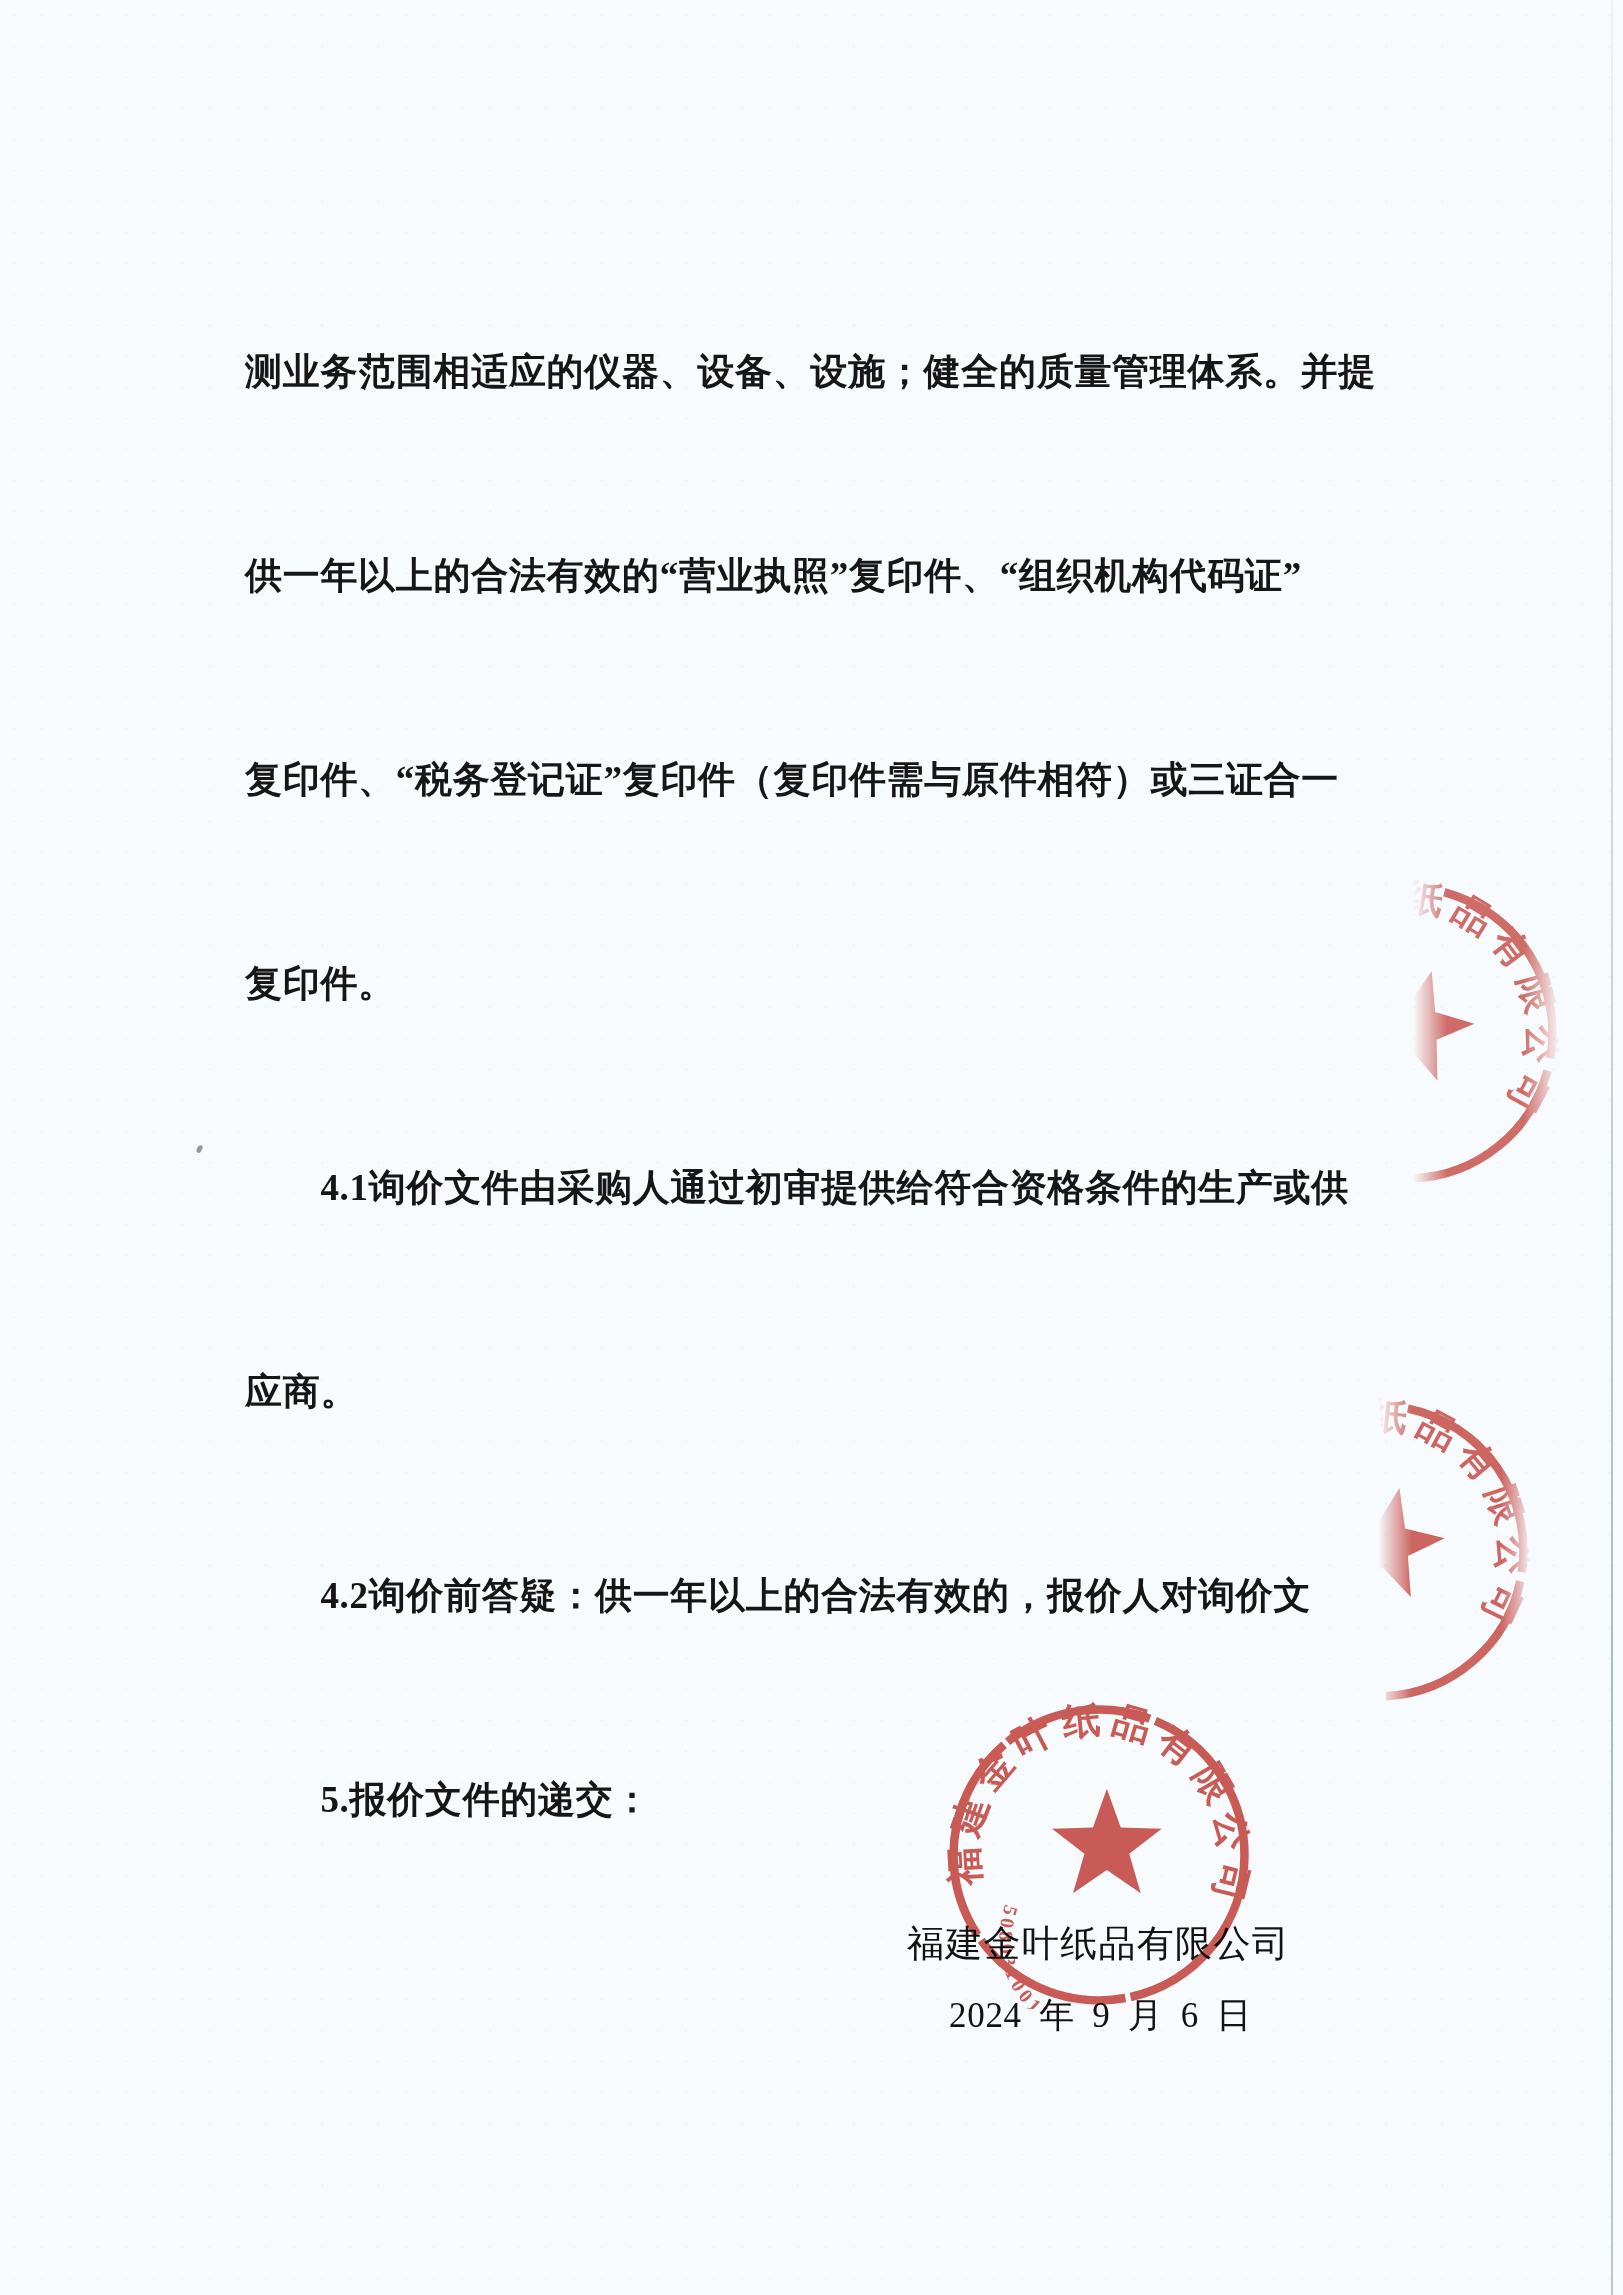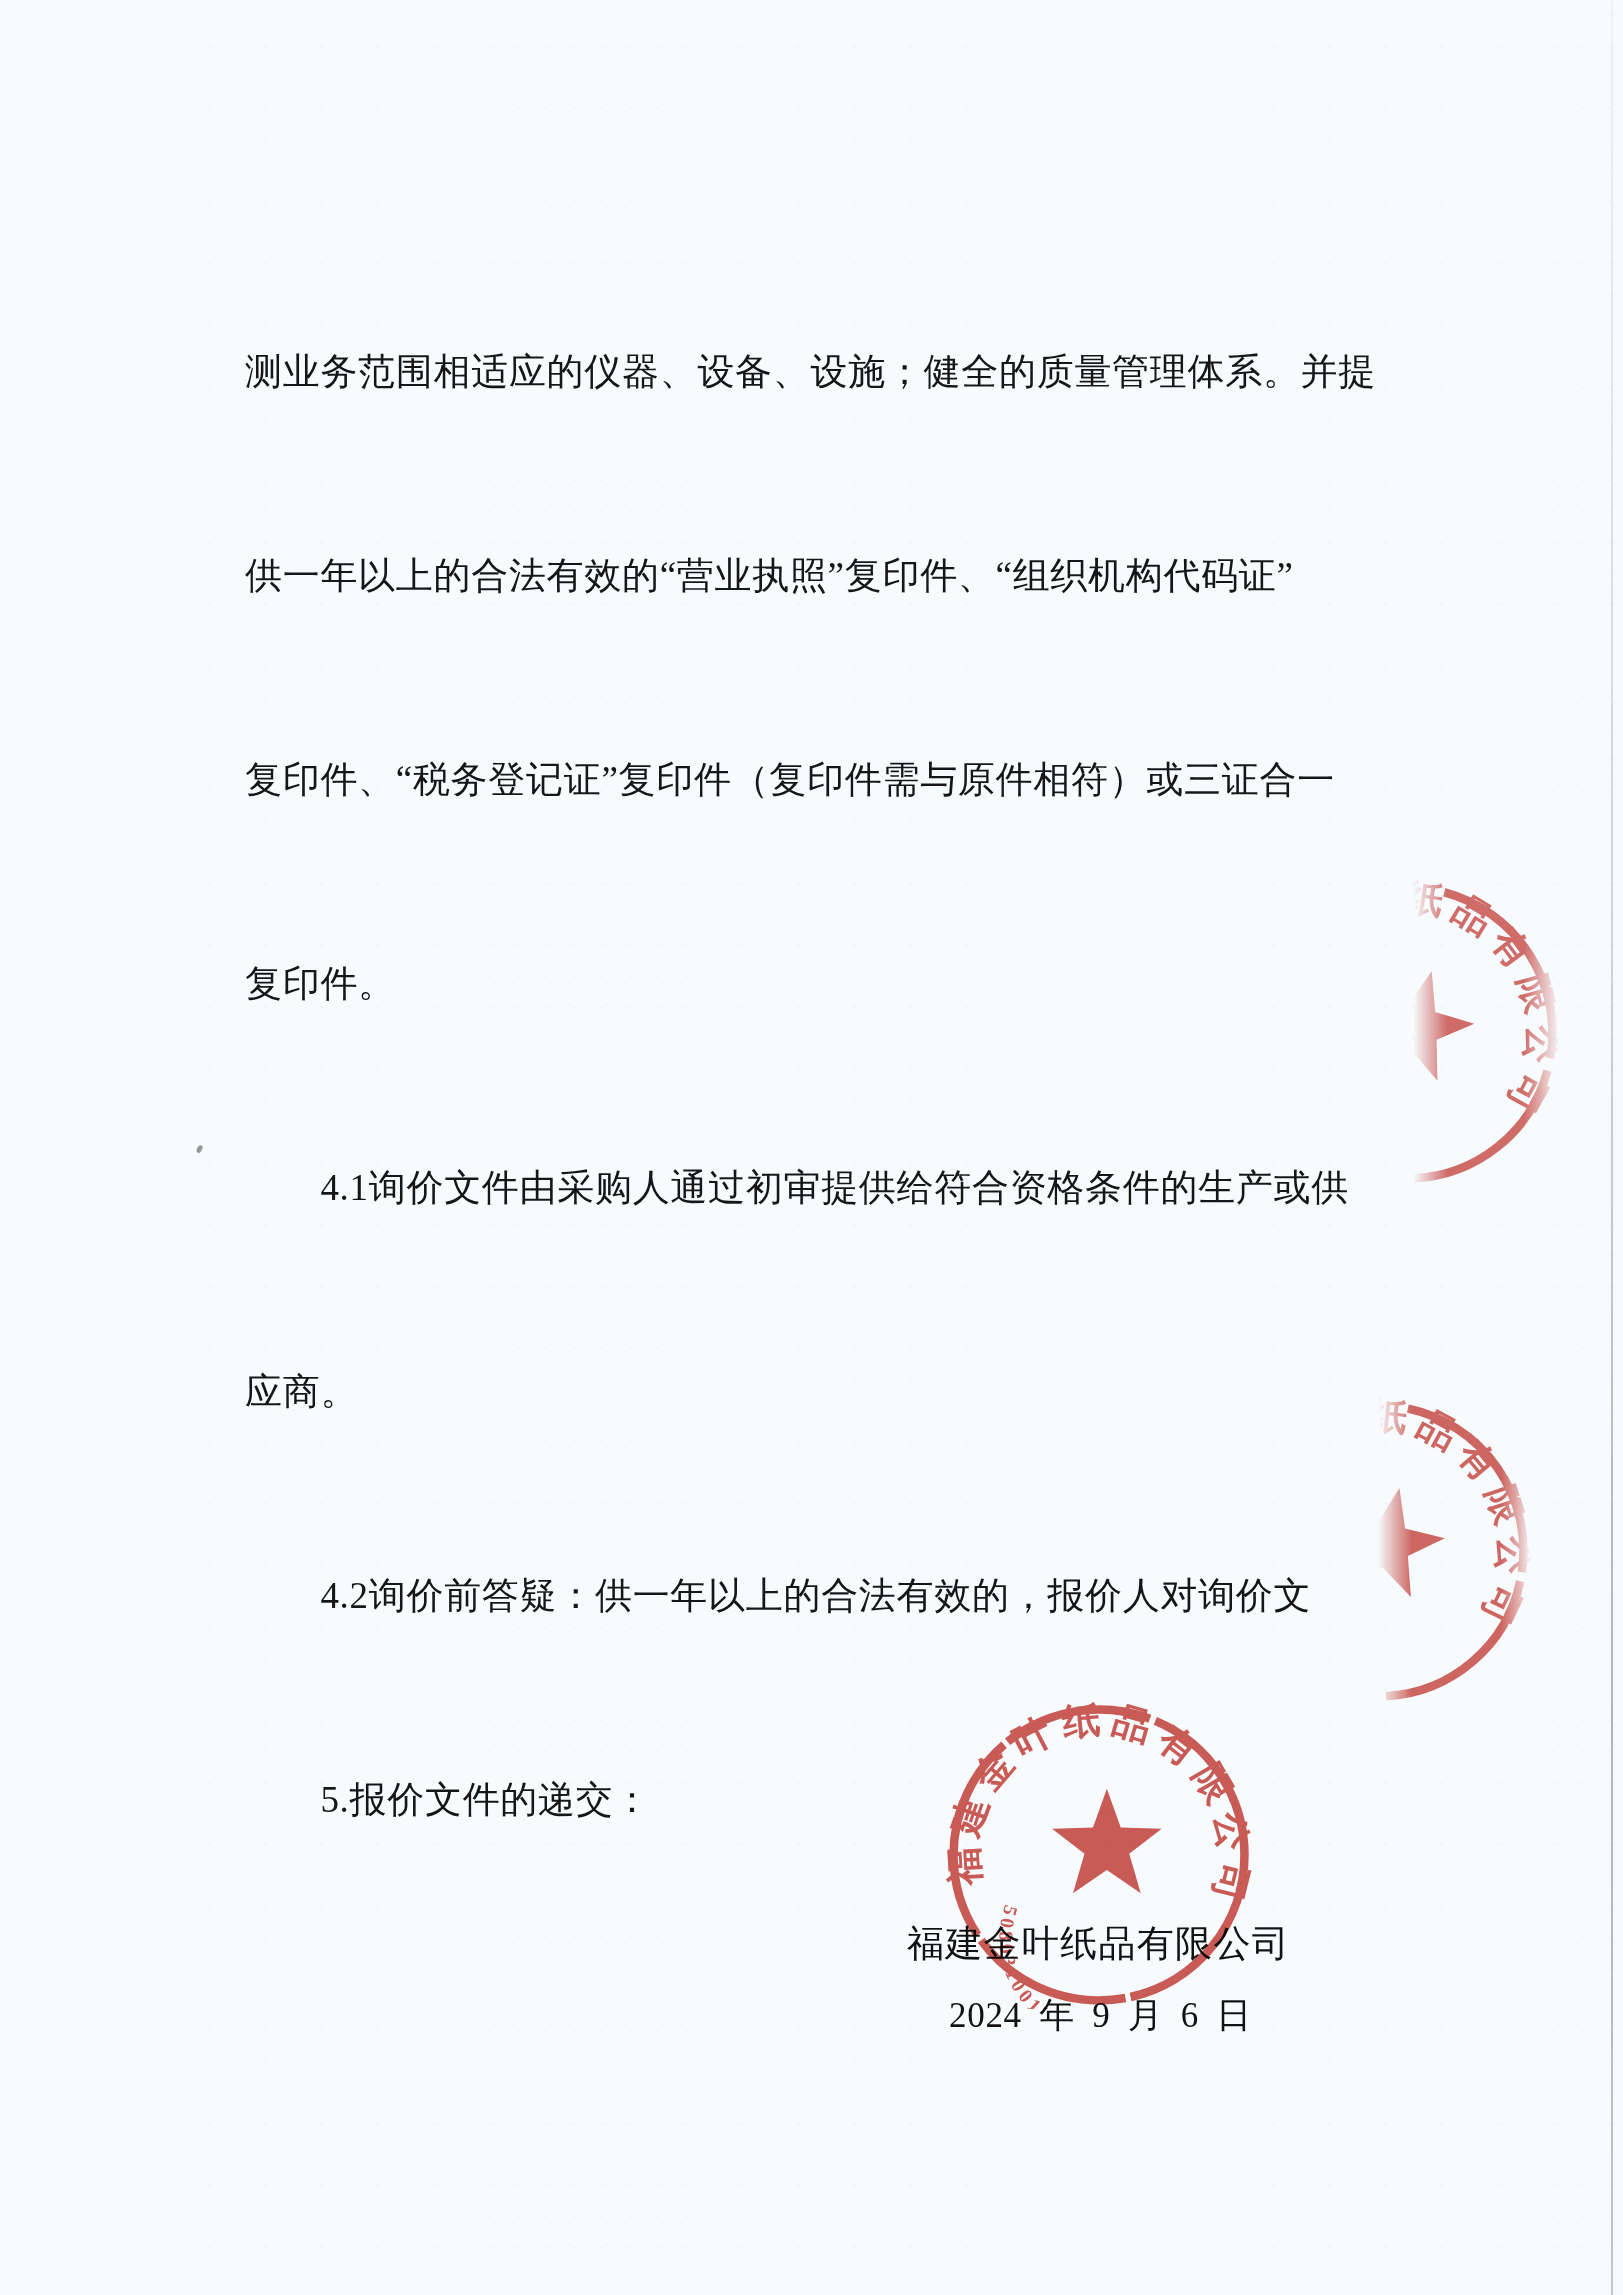--- a/index.html
+++ b/index.html
@@ -13,21 +13,21 @@
     background-size:28px 31px, 19px 20px;
     background-position:0 0, 8.5px 14.4px;
     overflow:hidden;
     font-family:"Liberation Serif","DejaVu Serif",serif;
   }
   .body-text{
     position:absolute;left:245px;top:202px;width:1178px;
     font-size:37px;line-height:68px;letter-spacing:0.7px;
     color:#161616;white-space:pre;
   }
-  .body-line{height:68px;}
+  .body-line{height:68px;font-weight:bold;}
   .signature{
     position:absolute;left:907px;top:1919px;
     font-size:37px;letter-spacing:1.3px;color:#121212;white-space:pre;
   }
   .sign-date{
     position:absolute;left:949px;top:1992px;
     font-size:35px;letter-spacing:0.7px;word-spacing:7.9px;color:#121212;white-space:pre;
   }
   .seal{
     position:absolute;width:308px;height:308px;

